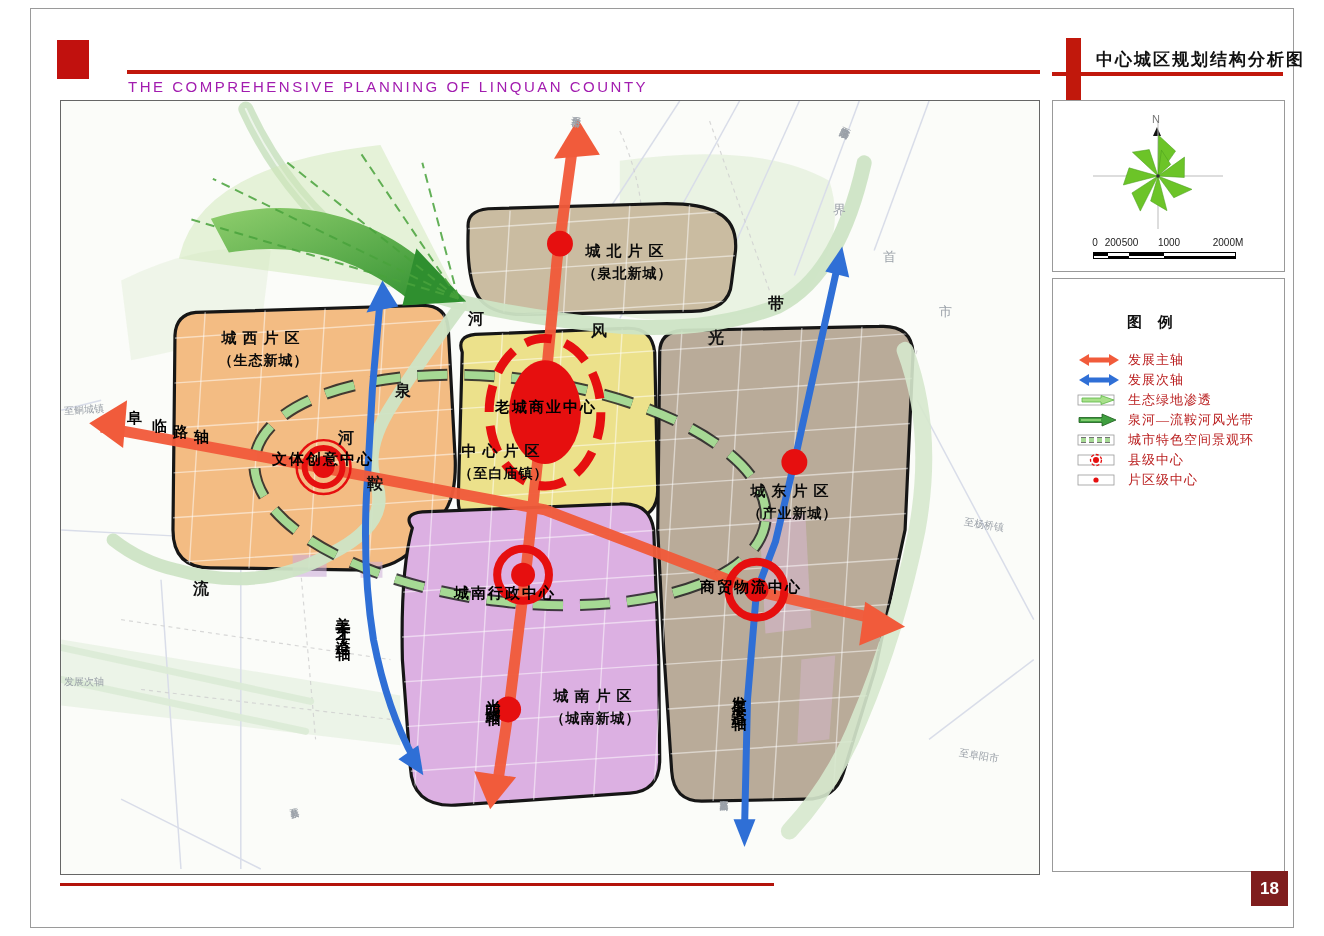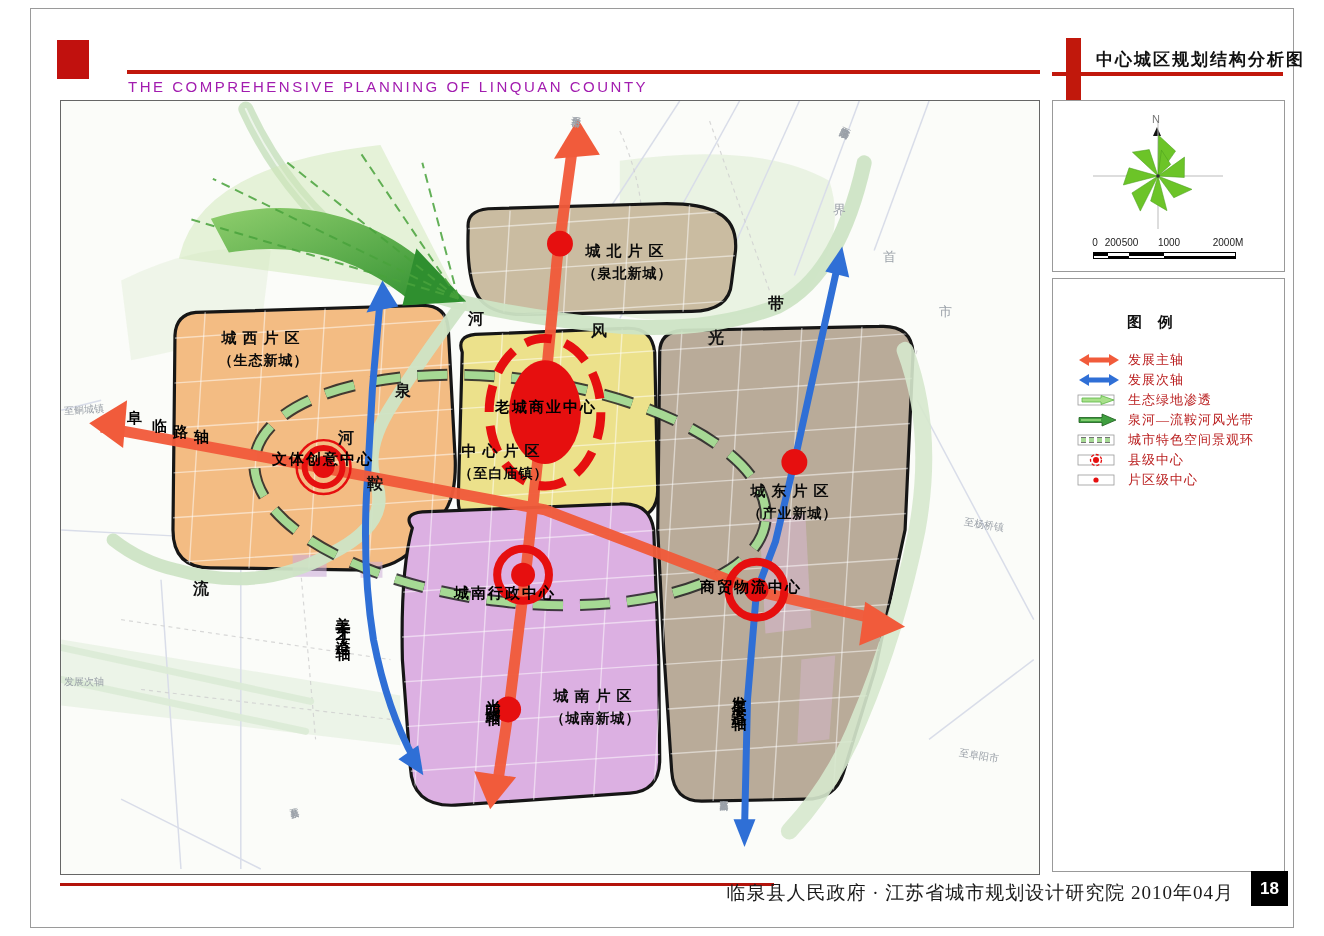--- a/index.html
+++ b/index.html
@@ -12,21 +12,21 @@
   .page-title { position:absolute; left:127px; top:33px; font-family:"Liberation Serif",serif; font-weight:bold; font-size:31px; color:#000; letter-spacing:1px; white-space:nowrap; }
   .title-rule { position:absolute; left:127px; top:70px; width:913px; height:4px; background:#c1180c; }
   .page-subtitle { position:absolute; left:128px; top:78px; font-size:15px; color:#a21caf; letter-spacing:2.5px; white-space:nowrap; }
   .mt-bar { position:absolute; left:1066px; top:38px; width:15px; height:67px; background:#c1180c; }
   .mt-rule { position:absolute; left:1052px; top:72px; width:231px; height:4px; background:#c1180c; }
   .map-title { position:absolute; left:1096px; top:48px; font-size:17px; font-weight:bold; color:#111; letter-spacing:2px; white-space:nowrap; }
 
   
   .footer-rule { position:absolute; left:60px; top:883px; width:714px; height:3px; background:#b3130b; }
   .footer-credit { position:absolute; right:90px; top:880px; font-family:"Liberation Serif",serif; font-size:19px; color:#1a1a1a; letter-spacing:1px; white-space:nowrap; }
-  .page-badge { position:absolute; left:1251px; top:871px; width:37px; height:35px; background:#000000; color:#fff; font-weight:bold; font-size:17px; display:flex; align-items:center; justify-content:center; }
+  .page-badge { position:absolute; left:1251px; top:871px; width:37px; height:35px; background:#7f1d1d; color:#fff; font-weight:bold; font-size:17px; display:flex; align-items:center; justify-content:center; }
 
   
   .map-frame { position:absolute; left:60px; top:100px; width:980px; height:775px; border:1.5px solid #666; background:#fbfcf9; }
   .map-frame svg.basemap { position:absolute; left:0; top:0; width:100%; height:100%; }
   .map-frame .lbl { position:absolute; white-space:nowrap; }
 
   .dlabel { transform:translate(-50%,-50%); text-align:center; font-family:"Liberation Serif",serif; font-weight:bold; color:#0a0a0a;padding-left:29px; }
   .dlabel .nm { font-size:15px; letter-spacing:6px; }
   .dlabel .al { font-size:14px; letter-spacing:1px; margin-top:4px; }
   .clabel { transform:translate(-50%,-50%); font-weight:900; font-size:15px; letter-spacing:2px; color:#000; font-family:"Liberation Sans",sans-serif; }
@@ -366,15 +366,14 @@
     <div class="legend-item">
       <svg class="legend-sym" viewBox="0 0 44 16">
         <rect x="1" y="3" width="36" height="10" fill="#fff" stroke="#999" stroke-width="0.8"></rect>
         <circle cx="19" cy="8" r="2.6" fill="#e60f0f"></circle>
       </svg>
       <span class="legend-lab">片区级中心</span>
     </div>
   </div>
 
   <div class="footer-rule"></div>
-  <div class="footer-credit">临泉县人民政府 · 江苏省城市规划设计研究院  2010年04月</div>
   <div class="page-badge">18</div>
 </div>
 
 </body></html>

